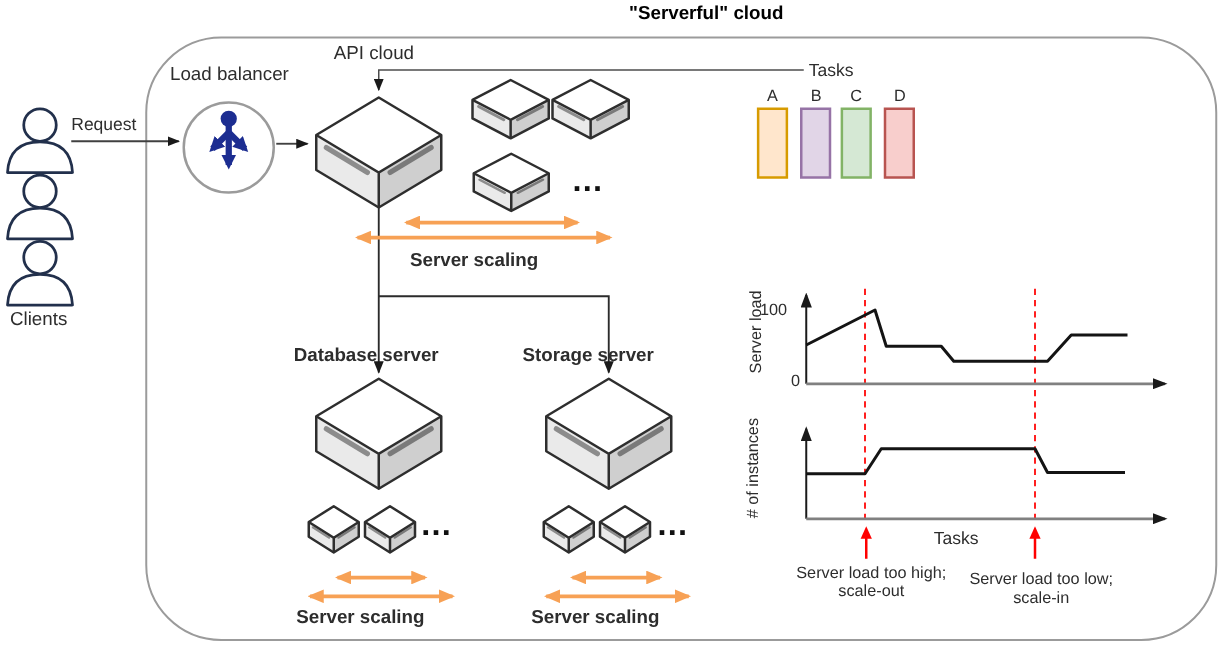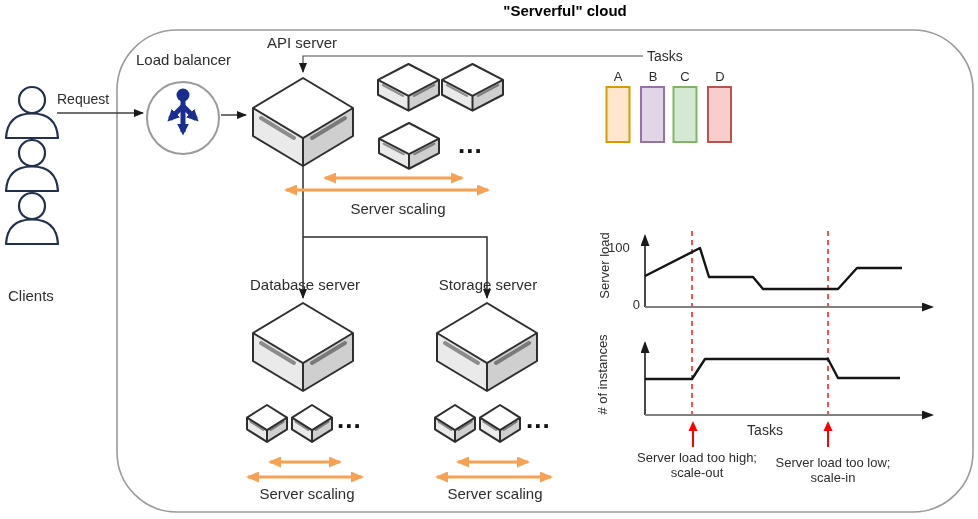--- a/index.html
+++ b/index.html
@@ -2,21 +2,21 @@
 <html><head>
 <meta charset="utf-8">
 <style>
   html,body{margin:0;padding:0;background:#fff;}
   #stage{
     position:relative;width:978px;height:519px;background:#fff;overflow:hidden;
     font-family:"Liberation Sans", sans-serif;color:#2d2d2d;
   }
   #stage svg.canvas{position:absolute;left:0;top:0;}
   .lbl{position:absolute;font-size:15px;line-height:17px;white-space:nowrap;}
-  .lbl.c{text-align:center;white-space:normal;}
+  .lbl.c{white-space:normal;font-weight:bold;}
   .small{font-size:13px;line-height:15px;}
   .mid{font-size:14px;line-height:16px;}
   .title{font-weight:bold;font-size:15px;color:#000;}
   .rot{transform:rotate(-90deg);transform-origin:center center;font-size:13px;text-align:center;}
   .dots{font-size:26px;font-weight:bold;line-height:24px;letter-spacing:1px;color:#111;}
   .ann{position:absolute;font-size:13px;line-height:15px;text-align:center;color:#2d2d2d;}
 </style>
 </head>
 <body>
 
@@ -135,27 +135,27 @@
     <g transform="translate(828,0)">
       <line x1="0" y1="447" x2="0" y2="429" stroke="#FF0000" stroke-width="2"></line>
       <polygon points="-4.5,431 4.5,431 0,421" fill="#FF0000"></polygon>
     </g>
   </svg>
 
   <div class="lbl title" style="left:420px;top:2px;width:290px;text-align:center;position:absolute;">"Serverful" cloud</div>
 
   <div class="lbl" style="left:136px;top:51px;">Load balancer</div>
 
-  <div class="lbl" style="left:267px;top:34px;">API server</div>
+  <div class="lbl" style="left:267px;top:34px;">API cloud</div>
 
   <div class="lbl mid" style="left:647px;top:48px;">Tasks</div>
 
   <div class="lbl mid" style="left:57px;top:91px;">Request</div>
 
-  <div class="lbl" style="left:8px;top:247px;margin-top:40px;">Clients</div>
+  <div class="lbl" style="left:8px;top:247px;">Clients</div>
 
   <div class="lbl small" style="left:595px;top:69px;width:46px;text-align:center;">A</div>
   <div class="lbl small" style="left:630px;top:69px;width:46px;text-align:center;">B</div>
   <div class="lbl small" style="left:662px;top:69px;width:46px;text-align:center;">C</div>
   <div class="lbl small" style="left:697px;top:69px;width:46px;text-align:center;">D</div>
 
   <div class="lbl c" style="left:235px;top:276px;width:140px;">Database server</div>
   <div class="lbl c" style="left:418px;top:276px;width:140px;">Storage server</div>
 
   <div class="lbl c" style="left:328px;top:200px;width:140px;">Server scaling</div>

